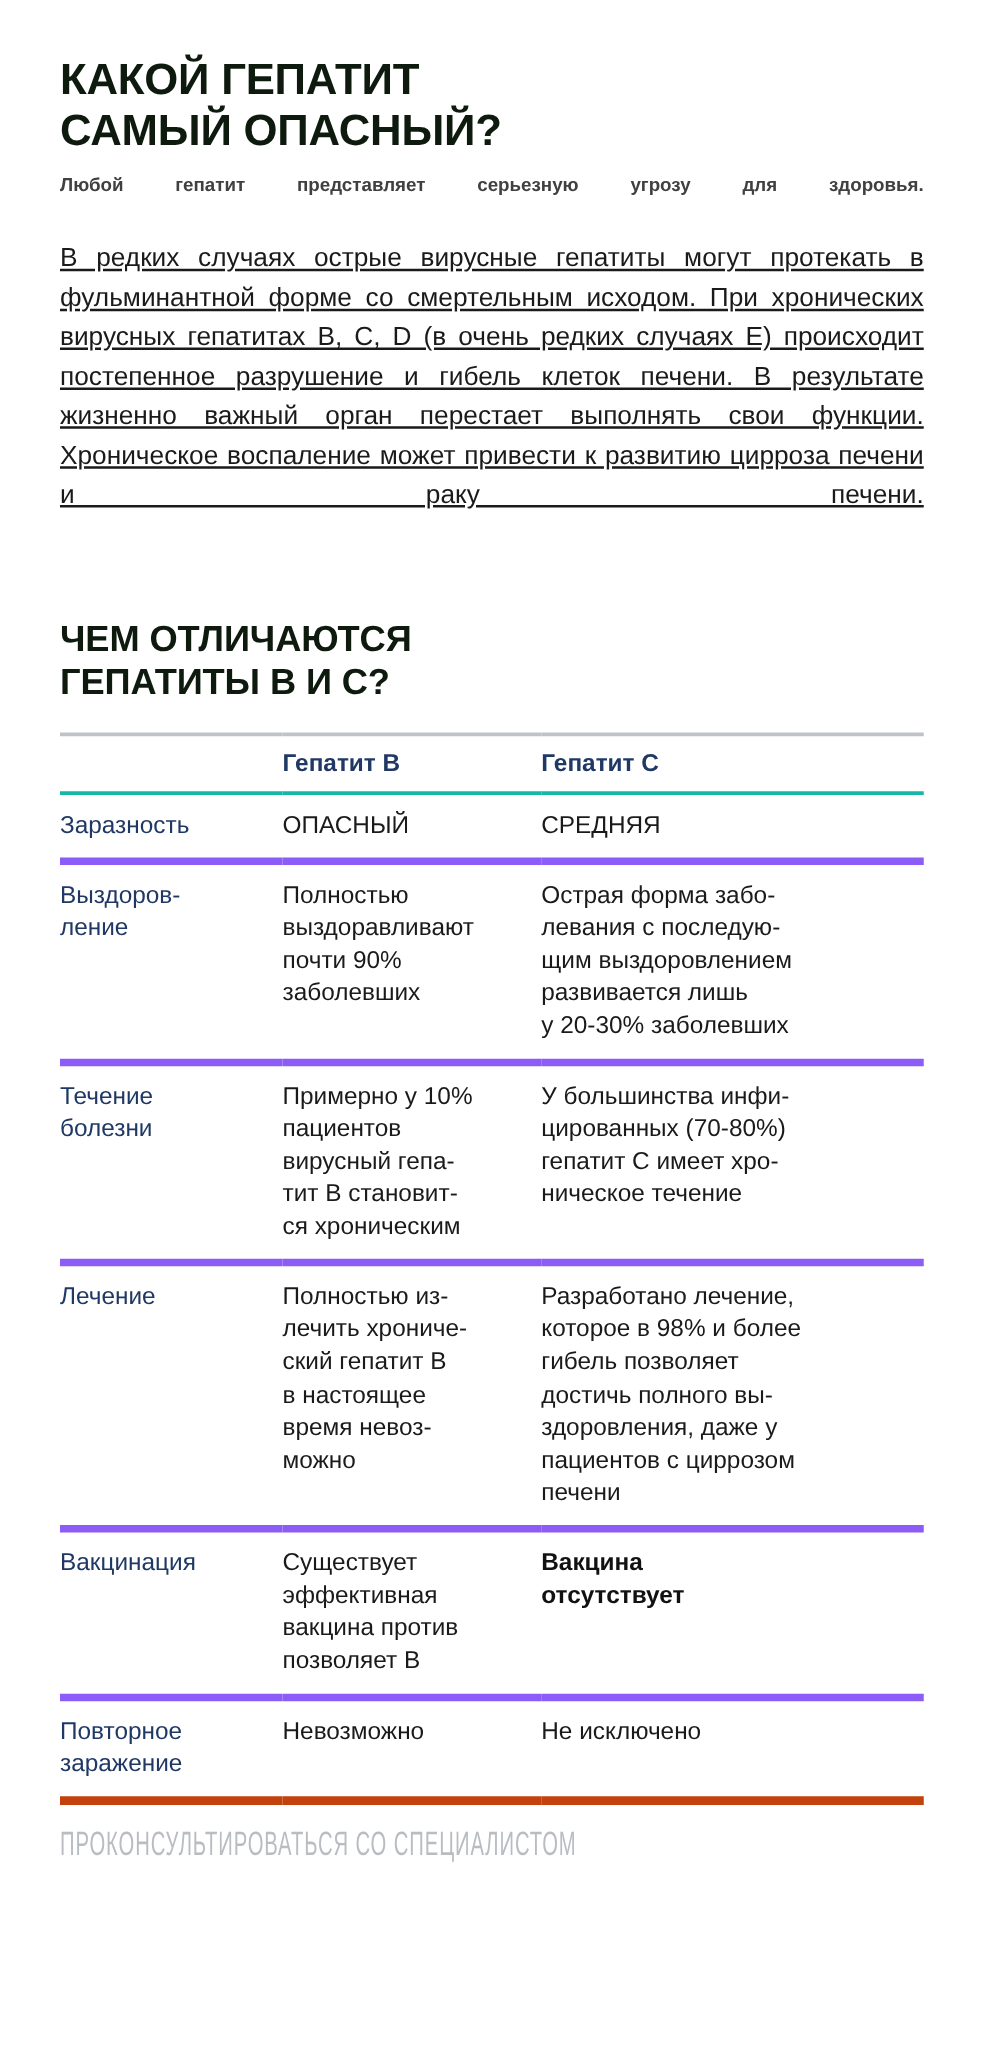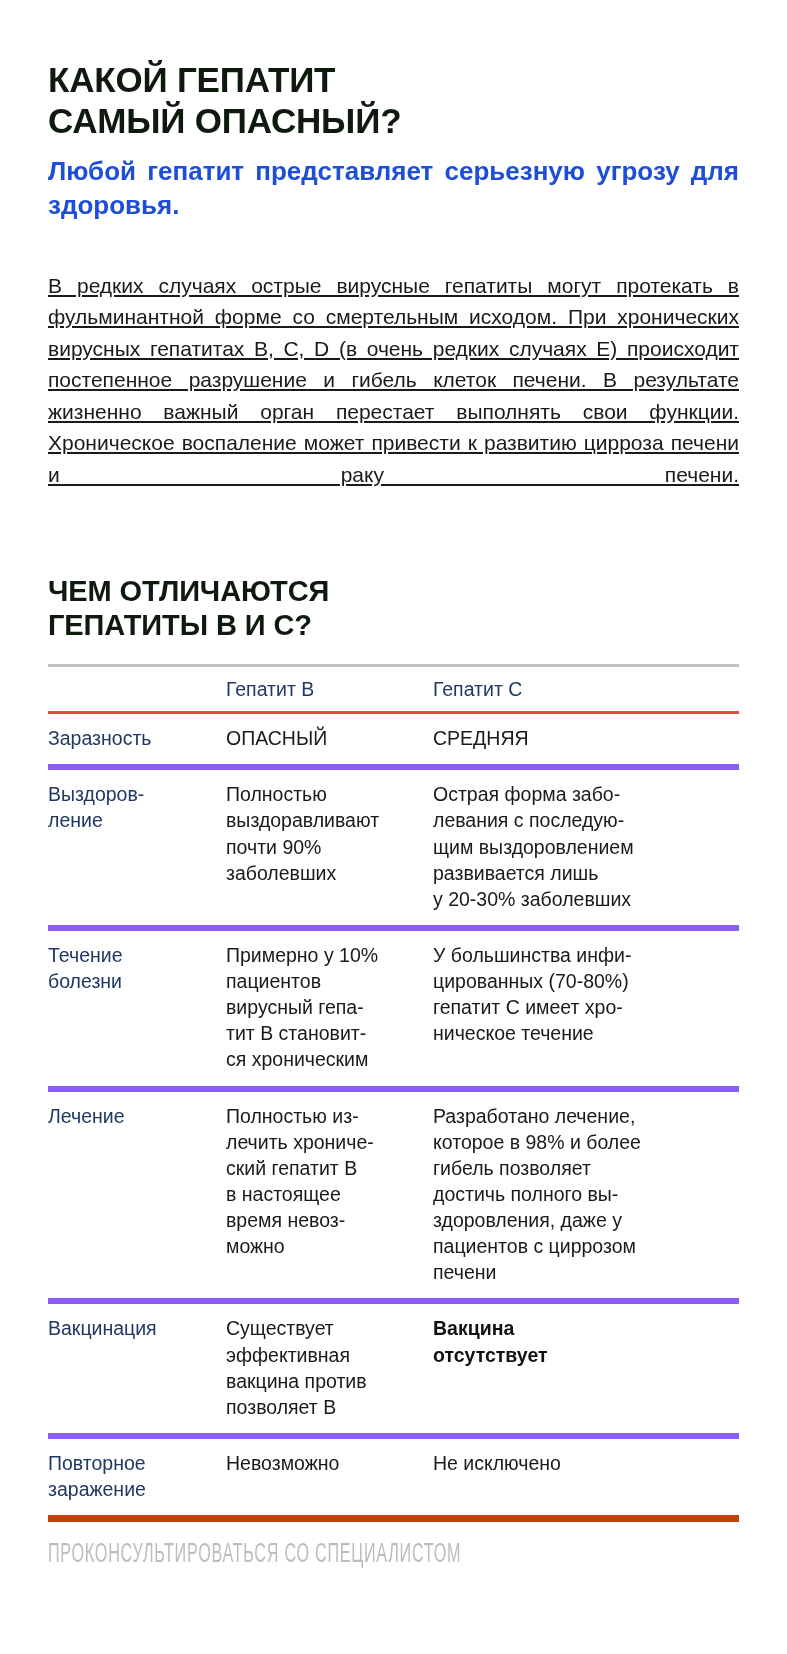--- a/index.html
+++ b/index.html
@@ -12,21 +12,21 @@
     height: 1654px;
     font-family: "Liberation Sans", sans-serif;
     color: #111111;
     overflow: hidden;
   }
   .page {
     position: relative;
     width: 787px;
     height: 1294px;
     box-sizing: border-box;
-    padding: 16px 48px;
+    padding: 0 48px;
     background: #ffffff;
   }
 
   
   .headline {
     margin: 0;
     padding-top: 44px;
     font-size: 35px;
     line-height: 1.16;
     font-weight: 700;
@@ -44,24 +44,24 @@
     font-weight: 700;
     letter-spacing: -0.1px;
     color: #0f1a0f;
     text-transform: uppercase;
   }
   .headline-2 .line { display: block; }
 
   
   .lead {
     margin: 14px 0 0 0;
-    font-size: 26px;
+    font-size: 15px;
     line-height: 1.30;
     font-weight: 700;
-    color: #1d4ed8;
+    color: #404040;
     text-align: justify;
     text-justify: inter-word;
   }
   .lead::after {
     content: "";
     display: inline-block;
     width: 100%;
   }
   .para {
     margin: 13px 0 0 0;
@@ -96,23 +96,23 @@
   .cmp-table td {
     vertical-align: top;
     padding: 11px 8px 13px 0;
     font-size: 19.5px;
     line-height: 1.34;
     font-weight: 400;
     text-align: left;
   }
   .cmp-table thead th {
     border-top: 3px solid #bfc3c7;
-    border-bottom: 3px solid #ef4444;
+    border-bottom: 3px solid #14b8a6;
     color: #1f3864;
-    font-weight: 400;
+    font-weight: 700;
     padding-top: 9px;
     padding-bottom: 9px;
   }
   .cmp-table thead th.h-blank {
     color: transparent;
   }
   .cmp-table tbody td {
     border-bottom: 6px solid #8b5cf6;
     color: #1a1a1a;
   }

